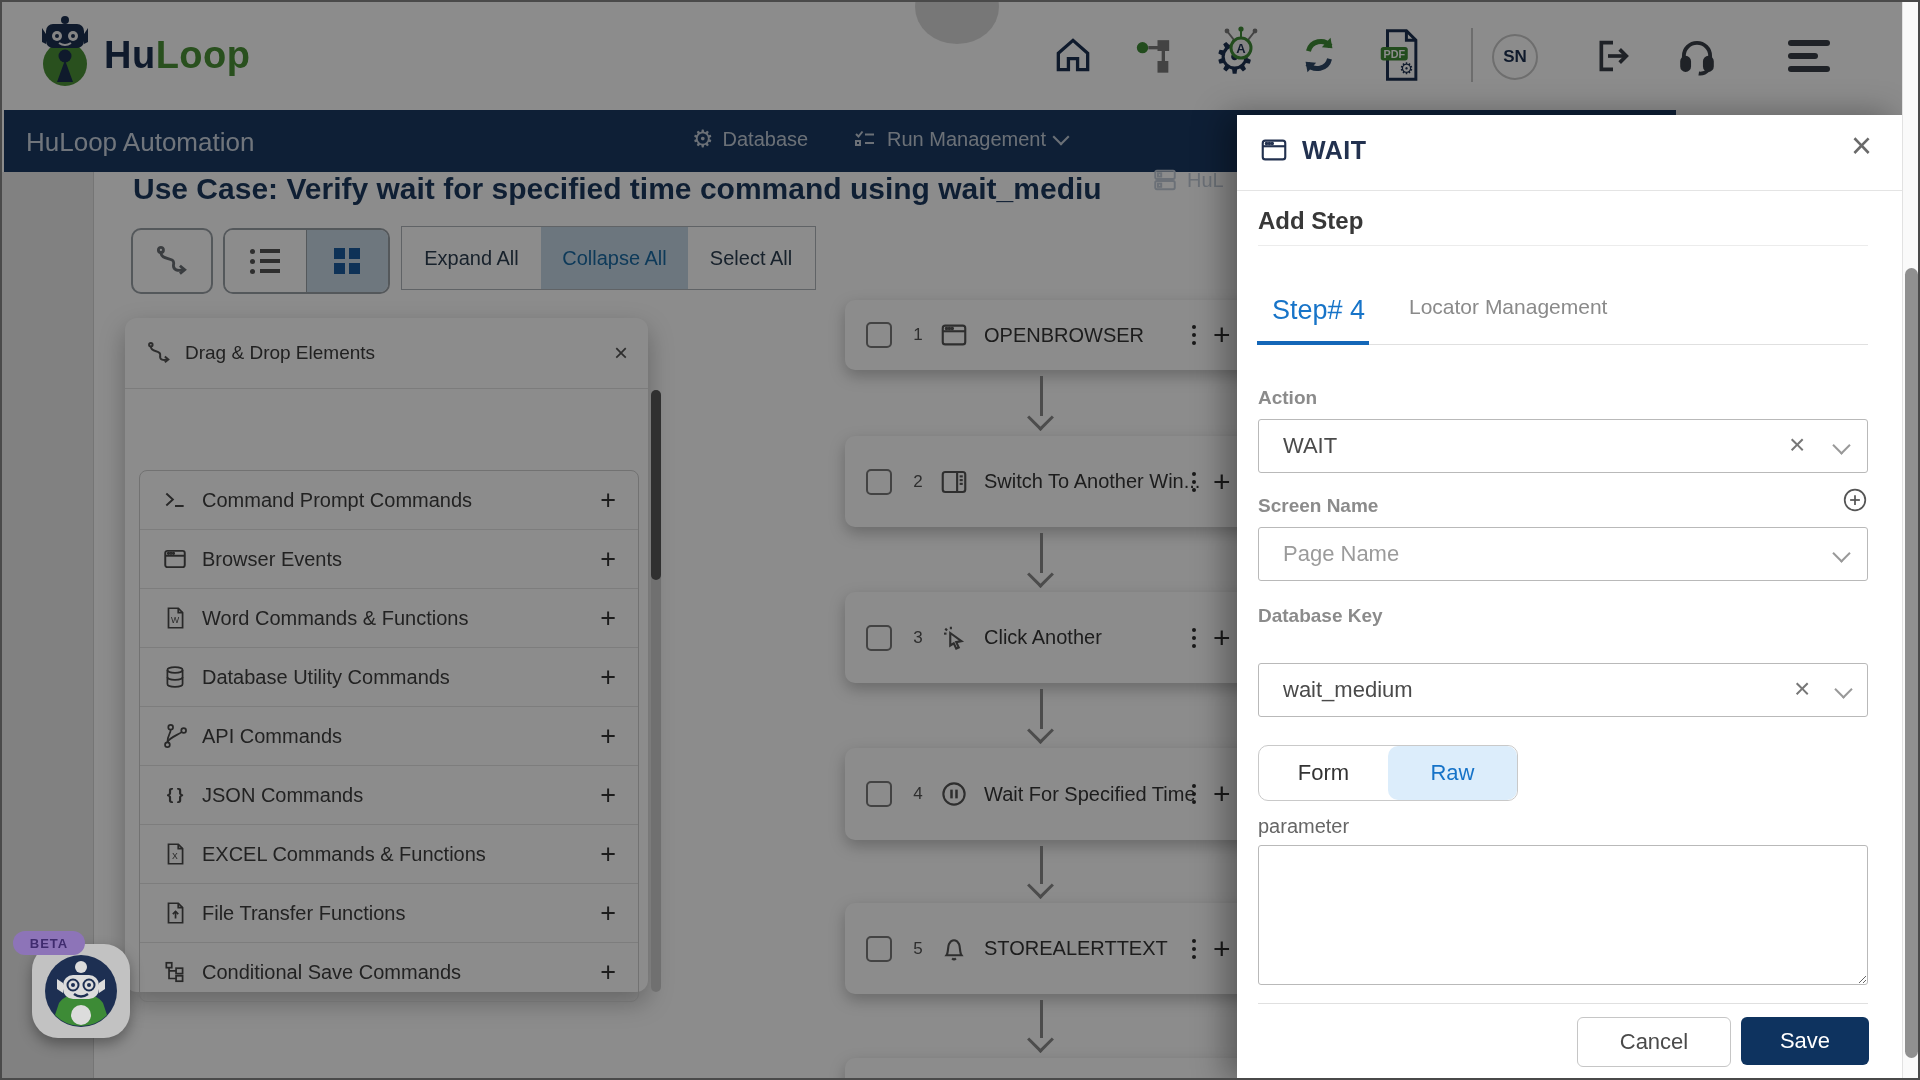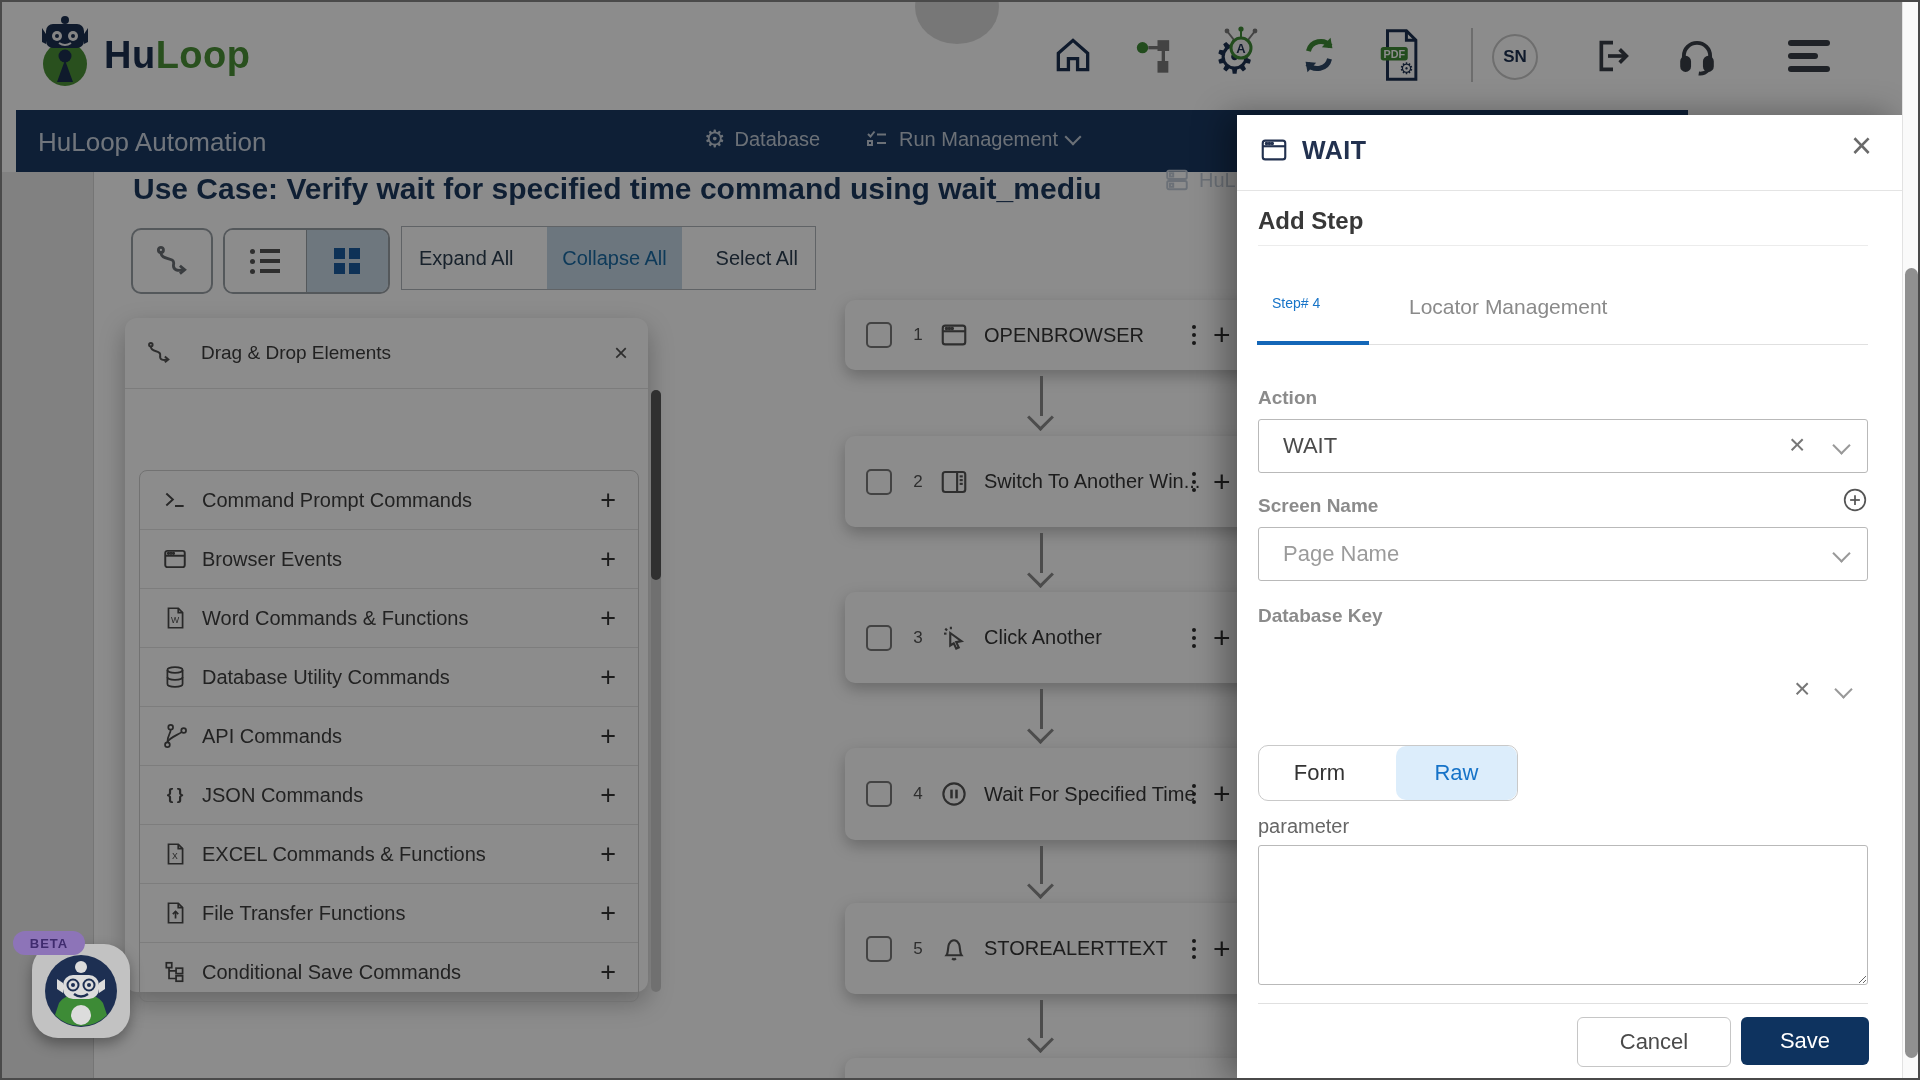--- a/index.html
+++ b/index.html
@@ -1,30 +1,30 @@
 <!DOCTYPE html>
 <html><head>
 <meta charset="utf-8">
 <style>
   html,body{margin:0;padding:0;background:#2e2e2e;}
   .stage{position:relative;width:1920px;height:1080px;overflow:hidden;background:#ffffff;
          font-family:"Liberation Sans",sans-serif;color:#333;}
   .abs{position:absolute;}
-  .flex{display:flex;align-items:center;gap:16px;}
+  .flex{display:flex;align-items:center;}
   svg{display:block;}
   
   .topbar{position:absolute;left:0;top:0;width:1920px;height:110px;background:#fff;}
   .logo-hu{font-size:38px;font-weight:bold;color:#1c3050;letter-spacing:.5px;}
   .logo-loop{font-size:38px;font-weight:bold;color:#4c9237;letter-spacing:.5px;}
   .avatar{width:42px;height:42px;border-radius:50%;border:2px solid #c9c9c9;background:#fff;
           display:flex;align-items:center;justify-content:center;font-weight:bold;font-size:17px;color:#1c3050;}
   .vdiv{width:2px;background:#c6c6c6;}
   .hbar{height:6px;border-radius:3px;background:#3a3f47;}
   
-  .navbar{position:absolute;left:16px;top:110px;width:1672px;height:62px;background:#1b3a63;}
+  .navbar{position:absolute;left:4px;top:110px;width:1672px;height:62px;background:#1b3a63;}
   .nav-item{color:#c3cdd9;font-size:20px;display:flex;align-items:center;gap:9px;}
   .caret{width:10px;height:10px;border-right:2px solid #c3cdd9;border-bottom:2px solid #c3cdd9;
          transform:rotate(45deg);margin-top:-5px;}
   
   .tbtn{border:2px solid #9aa0a6;border-radius:10px;background:#fff;display:flex;align-items:center;justify-content:center;}
   .seg-lbl{font-size:20px;color:#2c3e50;display:flex;align-items:center;justify-content:center;height:100%;}
   
   .panel{position:absolute;left:125px;top:318px;width:523px;height:674px;background:#fff;border-radius:12px;
          box-shadow:0 10px 26px rgba(0,0,0,.28);}
   .p-row{position:relative;height:58px;display:flex;align-items:center;border-bottom:1px solid #e4e4e4;}
@@ -473,40 +473,41 @@
         <circle cx="8.3" cy="6.8" r="0.6" fill="#22314f"></circle>
         <circle cx="10.6" cy="6.8" r="0.6" fill="#22314f"></circle>
       </svg>
     <span class="abs" style="left:65px;top:21px;font-size:25px;font-weight:bold;color:#22314f;letter-spacing:.5px;">WAIT</span>
     <span class="abs" style="left:614px;top:10px;font-size:36px;font-weight:300;color:#6a6a6a;">×</span>
     <div class="abs" style="left:0;top:75px;width:665px;height:1px;background:#e4e4e4;"></div>
 
     <span class="abs" style="left:21px;top:92px;font-size:24px;font-weight:bold;color:#383838;">Add Step</span>
     <div class="abs" style="left:21px;top:130px;width:610px;height:1px;background:#ececec;"></div>
 
-    <span class="abs" style="left:35px;top:180px;font-size:14px;color:#1774c8;">Step# 4</span>
+    <span class="abs" style="left:35px;top:180px;font-size:27px;color:#1774c8;">Step# 4</span>
     <span class="abs" style="left:172px;top:180px;font-size:21px;color:#8a8a8a;">Locator Management</span>
     <div class="abs" style="left:20px;top:229px;width:611px;height:1px;background:#e0e0e0;"></div>
     <div class="abs" style="left:20px;top:226px;width:112px;height:4px;background:#1467b8;"></div>
 
     <span class="abs d-label" style="left:21px;top:272px;">Action</span>
     <input class="d-input" style="left: 21px; top: 304px;" value="WAIT">
     <span class="abs clear-x" style="left:552px;top:316px;">×</span>
     <span class="abs chev" style="left:598px;top:324px;"></span>
 
     <span class="abs d-label" style="left:21px;top:380px;">Screen Name</span>
     <svg class="abs" style="left:605px;top:372px;" width="26" height="26" viewBox="0 0 24 24" fill="none" stroke="#555" stroke-width="1.6">
         <circle cx="12" cy="12" r="9.5"></circle>
         <line x1="12" y1="7.5" x2="12" y2="16.5"></line>
         <line x1="7.5" y1="12" x2="16.5" y2="12"></line>
       </svg>
     <input class="d-input" style="left: 21px; top: 412px;" placeholder="Page Name">
     <span class="abs chev" style="left:598px;top:432px;"></span>
 
     <span class="abs d-label" style="left:21px;top:490px;">Database Key</span>
+    <input class="d-input" style="left: 21px; top: 548px;" value="wait_medium">
     <span class="abs clear-x" style="left:557px;top:560px;">×</span>
     <span class="abs chev" style="left:600px;top:568px;"></span>
 
     <div class="abs flex" style="left:21px;top:630px;width:260px;height:56px;border:1px solid #c9c9c9;border-radius:10px;box-sizing:border-box;overflow:hidden;">
       <div style="flex:1;height:100%;display:flex;align-items:center;justify-content:center;font-size:22px;color:#333;">Form</div>
       <div style="flex:1;height:100%;display:flex;align-items:center;justify-content:center;font-size:22px;color:#1673c8;background:#dcedfb;border-radius:10px;">Raw</div>
     </div>
 
     <span class="abs" style="left:21px;top:700px;font-size:20px;color:#666;">parameter</span>
     <textarea class="abs" style="left: 21px; top: 730px; width: 610px; height: 140px; border: 1px solid rgb(185, 185, 185); border-radius: 3px; box-sizing: border-box; resize: vertical; outline: none; font-family: &quot;Liberation Sans&quot;, sans-serif; font-size: 20px;"></textarea>

